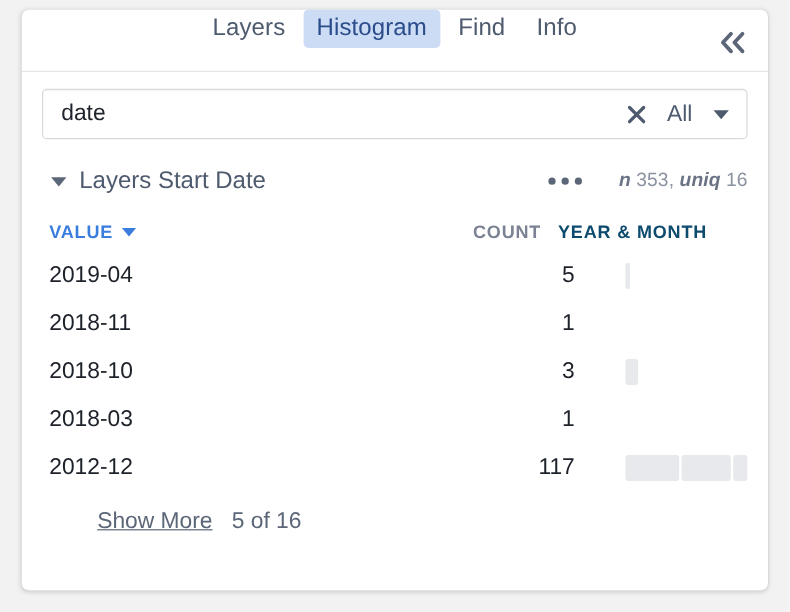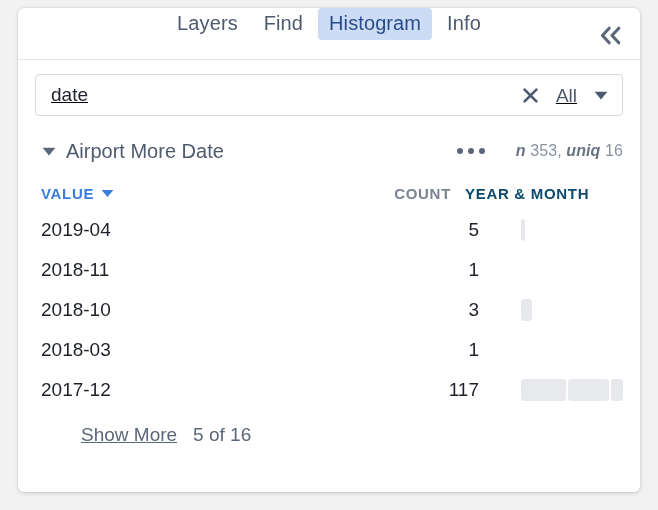--- a/index.html
+++ b/index.html
@@ -68,21 +68,20 @@
     height: 30px;
     display: flex;
     align-items: center;
     justify-content: center;
     cursor: pointer;
   }
 
   
   #searchrow {
     padding: 14px 17px 0 17px;
-    text-decoration: underline;
   }
   #searchbox {
     position: relative;
     height: 42px;
     border: 1px solid #d7d9dd;
     border-radius: 4px;
     background: #fff;
     box-sizing: border-box;
     display: flex;
     align-items: center;
@@ -262,22 +261,22 @@
   }
 </style>
 </head>
 <body>
 
 <div id="panel">
 
   <div id="tabbar">
     <div id="tabs">
       <div class="tab">Layers</div>
+      <div class="tab active">Histogram</div>
       <div class="tab">Find</div>
-      <div class="tab active">Histogram</div>
       <div class="tab">Info</div>
     </div>
     <div id="collapse-btn">
       <svg width="24" height="19" viewBox="0 0 24 19">
         <path d="M10.2 2.2 L3.4 9.5 L10.2 16.8" fill="none" stroke="#5b6678" stroke-width="3.1" stroke-linecap="round" stroke-linejoin="round"></path>
         <path d="M19.8 2.2 L13.0 9.5 L19.8 16.8" fill="none" stroke="#5b6678" stroke-width="3.1" stroke-linecap="round" stroke-linejoin="round"></path>
       </svg>
     </div>
   </div>
 
@@ -297,21 +296,21 @@
       </div>
     </div>
   </div>
 
   <div id="field-header">
     <div id="field-toggle">
       <svg width="14" height="9" viewBox="0 0 14 9">
         <path d="M0.6 0.8 L13.4 0.8 L7 8.4 Z" fill="#5b6678"></path>
       </svg>
     </div>
-    <div id="field-name">Airport More Date</div>
+    <div id="field-name">Layers Start Date</div>
     <div id="field-spacer"></div>
     <div id="field-menu">
       <span class="dot"></span>
       <span class="dot"></span>
       <span class="dot"></span>
     </div>
     <div id="field-stats"><span class="k">n</span> <span>353</span><span>, </span><span class="k">uniq</span> <span>16</span></div>
   </div>
 
   <div id="table">
@@ -348,21 +347,21 @@
               <div class="seg" style="width: 11px;"></div>
             </div>
           </div>
         </div>
         <div class="row">
           <div class="cell-value">2018-03</div>
           <div class="cell-count">1</div>
           <div class="cell-bar"></div>
         </div>
         <div class="row">
-          <div class="cell-value">2017-12</div>
+          <div class="cell-value">2012-12</div>
           <div class="cell-count">117</div>
           <div class="cell-bar">
             <div class="bar">
               <div class="seg" style="width: 45px;"></div>
               <div class="seg" style="width: 41px;"></div>
               <div class="seg" style="width: 12px;"></div>
             </div>
           </div>
         </div>
       </div>

